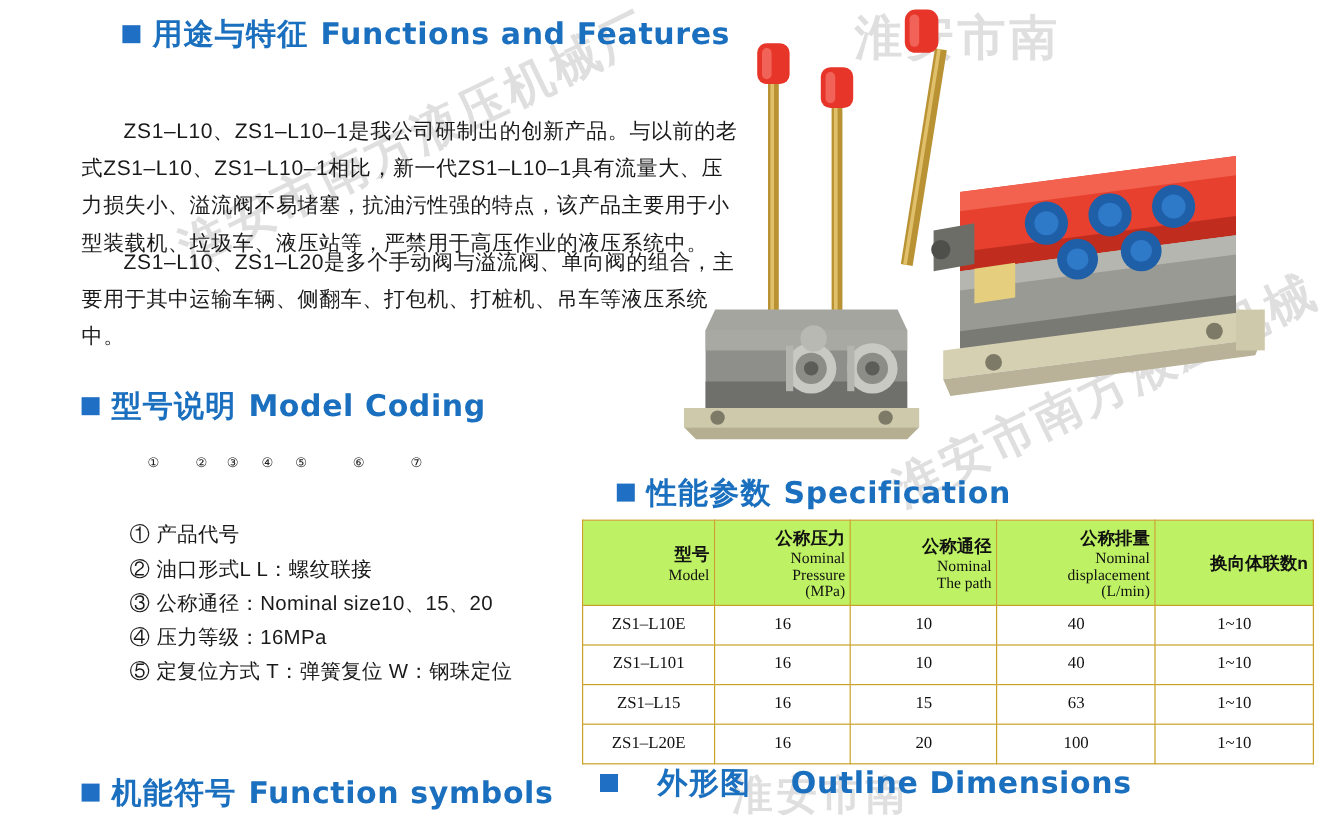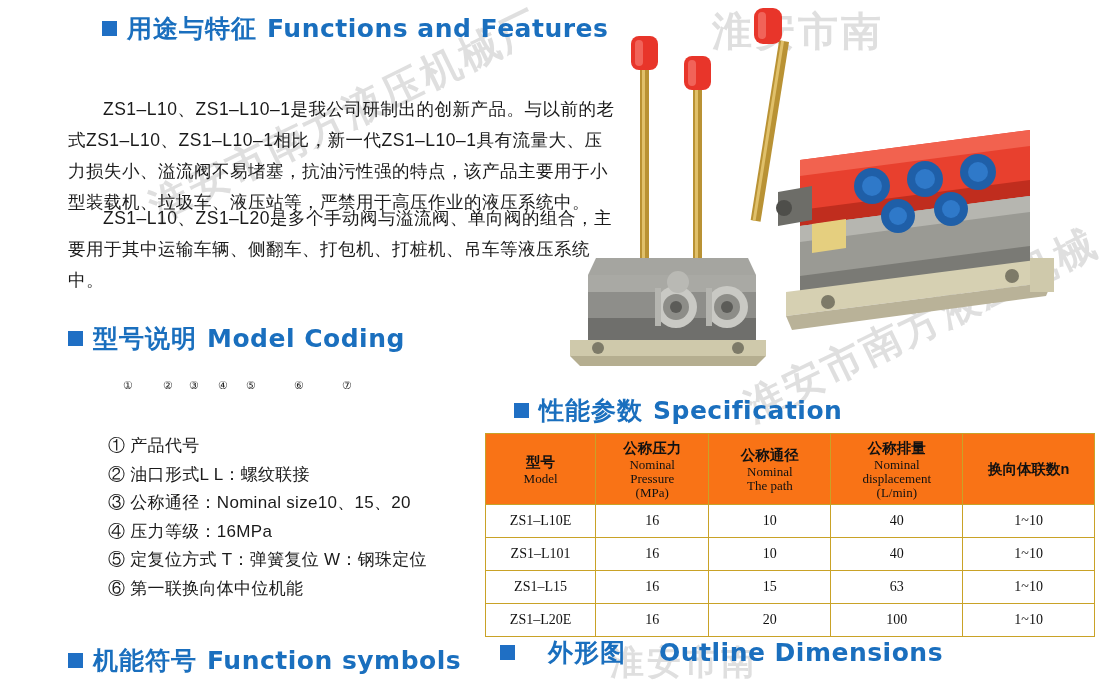--- a/index.html
+++ b/index.html
@@ -30,21 +30,21 @@
   .code-nums{position:relative;height:16px;}
   .code-nums span{position:absolute;font-size:11px;color:#222;}
   .ul{position:absolute;border-bottom:1.3px solid #222;height:0;}
 
   .legend{position:absolute;left:108px;top:432px;font-size:17px;line-height:28.5px;color:#1a1a1a;letter-spacing:0.3px;}
   .legend div{white-space:nowrap;}
 
   
   .spec-table{position:absolute;left:485px;top:433px;border-collapse:collapse;width:610px;}
   .spec-table td,.spec-table th{border:1px solid #c9a227;text-align:center;vertical-align:middle;}
-  .spec-table thead th{background:#f97316;height:66px;padding:2px 4px;font-weight:normal;}
+  .spec-table thead th{background:#bef264;height:66px;padding:2px 4px;font-weight:normal;text-align:right;}
   .spec-table thead .cn{display:block;font-size:14.5px;color:#111;font-weight:bold;}
   .spec-table thead .en{display:block;font-size:13px;color:#111;font-family:"Liberation Serif", serif;line-height:14px;}
   .spec-table tbody td{height:30px;font-size:14px;font-family:"Liberation Serif", serif;color:#111;}
   .spec-table tbody td.model{font-size:14px;}
 
   
   .wm{position:absolute;color:rgba(175,175,175,0.40);font-size:40px;font-weight:bold;white-space:nowrap;letter-spacing:3px;pointer-events:none;}
   .wm1{left:712px;top:4px;}
   .wm2{left:140px;top:185px;transform:rotate(-26deg);transform-origin:left top;}
   .wm3{left:735px;top:385px;transform:rotate(-26deg);transform-origin:left top;}
@@ -93,21 +93,20 @@
       <span style="left:232px;top:4px;">⑦</span>
     </div>
   </div>
 
   <div class="legend">
     <div>① 产品代号</div>
     <div>② 油口形式L   L：螺纹联接</div>
     <div>③ 公称通径：Nominal size10、15、20</div>
     <div>④ 压力等级：16MPa</div>
     <div>⑤ 定复位方式 T：弹簧复位   W：钢珠定位</div>
-    <div>⑥ 第一联换向体中位机能</div>
   </div>
 
   <div class="sec-head" style="left:500px;top:394px;padding-left:14px;">
     <span class="sq"></span>
     <span class="sec-cn">性能参数</span>
     <span class="sec-en">Specification</span>
   </div>
 
   <table class="spec-table">
     <thead>

